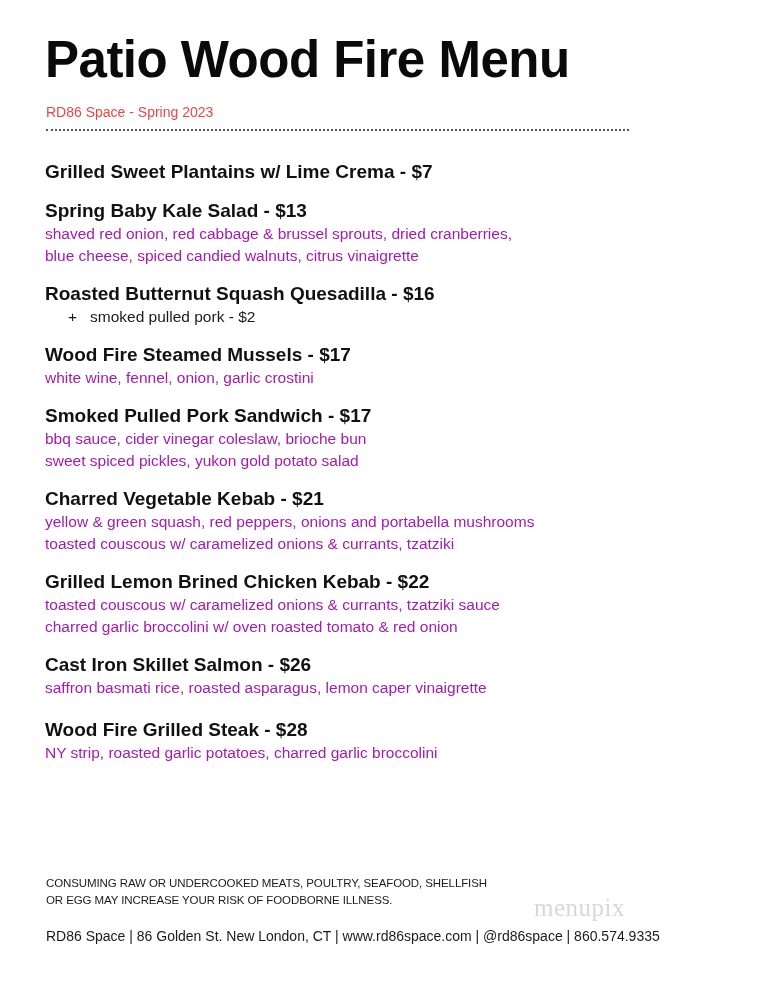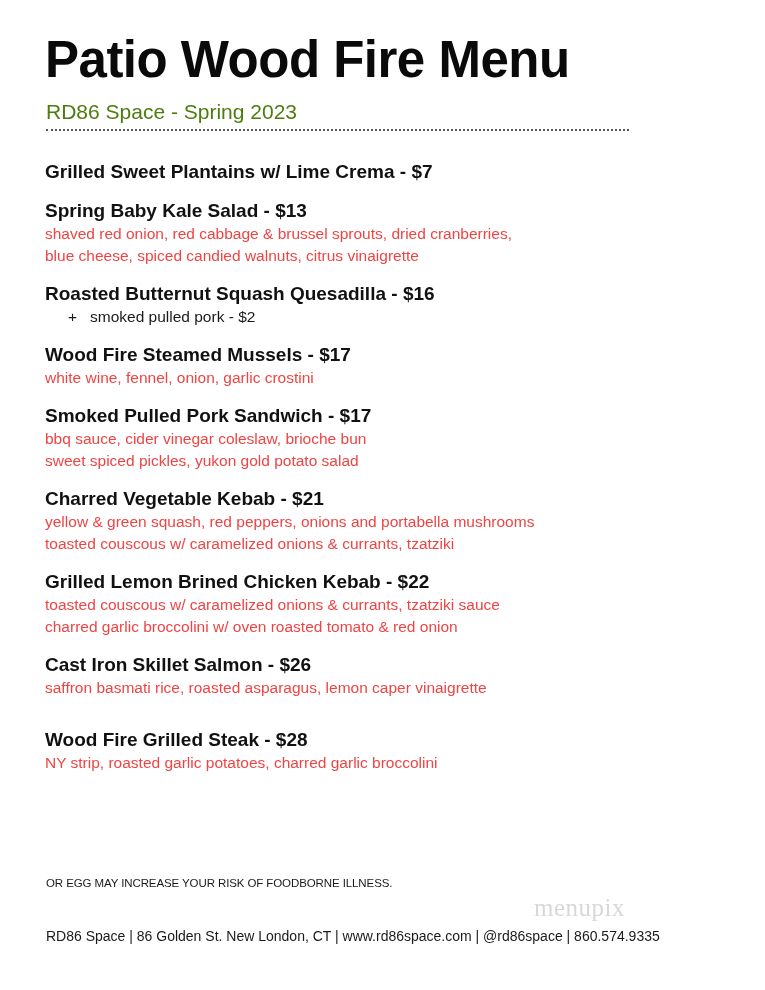--- a/index.html
+++ b/index.html
@@ -28,24 +28,24 @@
       font-weight: bold;
       letter-spacing: -0.5px;
       line-height: 60px;
       white-space: nowrap;
       color: #0a0a0a;
     }
     .subtitle {
       position: absolute;
       left: 46px;
       top: 99px;
-      font-size: 21px;
+      font-size: 14px;
       line-height: 26px;
       white-space: nowrap;
-      color: #4d7c0f;
+      color: #ef4444;
     }
     .divider {
       position: absolute;
       left: 46px;
       top: 129px;
       width: 583px;
       height: 0;
       border-top: 2px dotted #555555;
     }
     .items {
@@ -61,21 +61,21 @@
       font-size: 19px;
       font-weight: bold;
       line-height: 24px;
       white-space: nowrap;
       color: #111111;
     }
     .item-desc {
       font-size: 15.5px;
       line-height: 22px;
       white-space: nowrap;
-      color: #ef4444;
+      color: #a21caf;
     }
     .item-addon {
       font-size: 15.5px;
       line-height: 22px;
       white-space: nowrap;
       color: #1a1a1a;
       padding-left: 23px;
     }
     .item-addon .plus {
       display: inline-block;
@@ -162,28 +162,29 @@
       <div class="item-name">Grilled Lemon Brined Chicken Kebab - $22</div>
       <div class="item-desc">toasted couscous w/ caramelized onions &amp; currants, tzatziki sauce</div>
       <div class="item-desc">charred garlic broccolini w/ oven roasted tomato &amp; red onion</div>
     </div>
 
     <div class="item" style="margin-top:15px;">
       <div class="item-name">Cast Iron Skillet Salmon - $26</div>
       <div class="item-desc">saffron basmati rice, roasted asparagus, lemon caper vinaigrette</div>
     </div>
 
-    <div class="item" style="margin-top:29px;">
+    <div class="item" style="margin-top:19px;">
       <div class="item-name">Wood Fire Grilled Steak - $28</div>
       <div class="item-desc">NY strip, roasted garlic potatoes, charred garlic broccolini</div>
     </div>
 
   </div>
 
   <div class="warning">
+    <div>CONSUMING RAW OR UNDERCOOKED MEATS, POULTRY, SEAFOOD, SHELLFISH</div>
     <div>OR EGG MAY INCREASE YOUR RISK OF FOODBORNE ILLNESS.</div>
   </div>
 
   <div class="watermark">menupix</div>
 
   <div class="footer">RD86 Space | 86 Golden St. New London, CT | www.rd86space.com | @rd86space | 860.574.9335</div>
 
 </div>
 
 </body></html>

